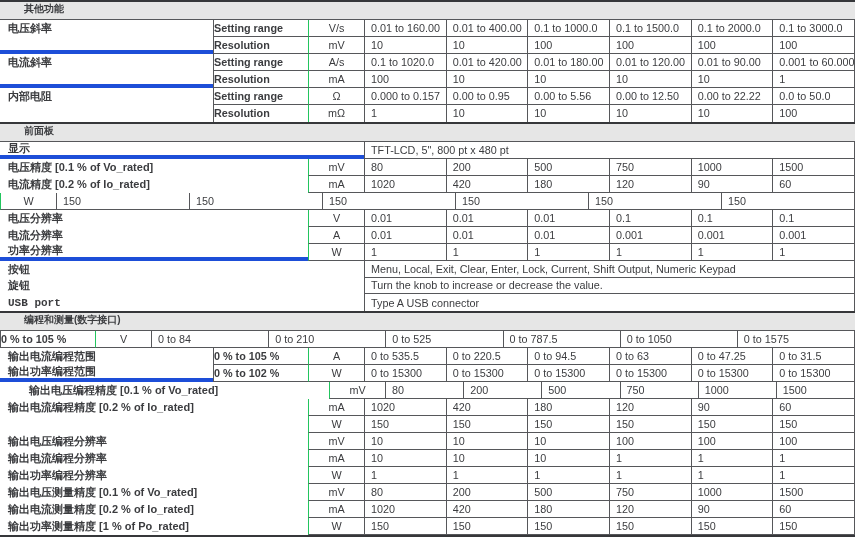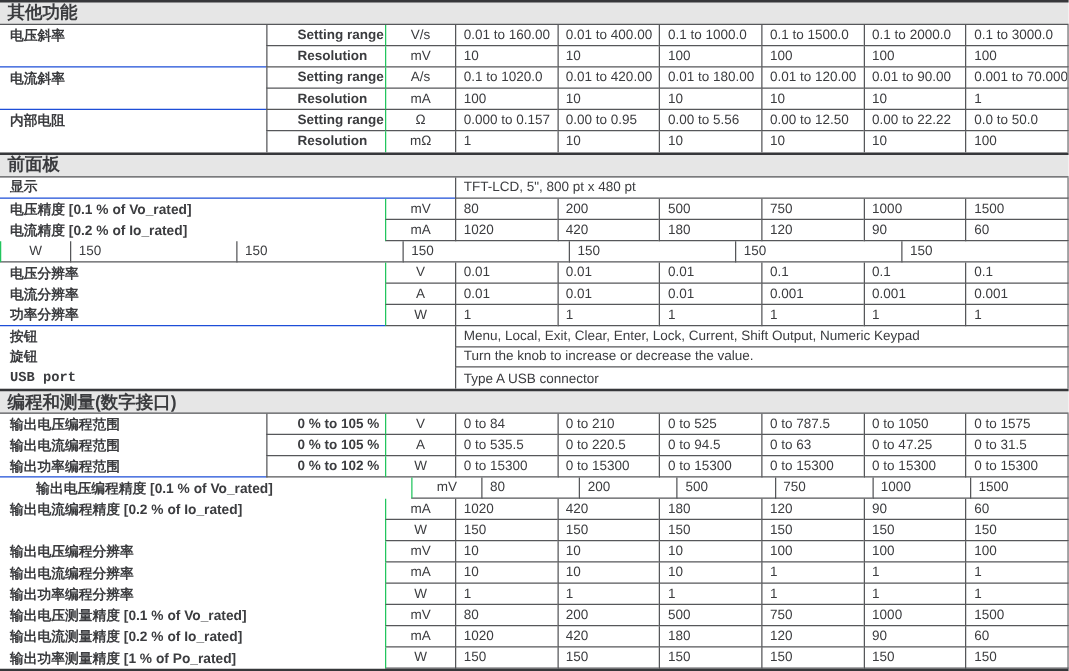--- a/index.html
+++ b/index.html
@@ -4,31 +4,31 @@
 <style>
   html,body{margin:0;padding:0;background:#ffffff;}
   body{font-family:"Liberation Sans","DejaVu Sans",sans-serif;color:#3b3c3f;}
   .tbl{
     width:855px;height:537px;box-sizing:border-box;
     display:flex;flex-direction:column;background:#fff;
     border-bottom:2px solid #36373a;
   }
   .row{display:flex;flex:1;min-height:0;}
   .hrow{
-    flex:1;min-height:0;display:flex;align-items:center;
+    flex:1;min-height:0;display:flex;
     background:#e6e6e6;border-top:2px solid #36373a;border-bottom:1px solid #56575a;
-    padding-left:6px;font-weight:bold;font-size:14px;box-sizing:border-box;
+    padding-left:24px;font-weight:bold;font-size:10px;box-sizing:border-box;
   }
   .c{
     box-sizing:border-box;display:flex;align-items:center;
     overflow:hidden;white-space:nowrap;font-size:10.8px;
   }
   .lbl{padding-left:8px;font-weight:bold;font-size:11px;}
-  .lbl.bb{border-bottom:1px solid #1d4ed8;}
-  .sub{width:95px;padding-left:24px;font-weight:bold;border-left:1px solid #56575a;border-bottom:1px solid #56575a;}
+  .lbl.bb{border-bottom:4px solid #1d4ed8;}
+  .sub{width:95px;padding-left:0;font-weight:bold;border-left:1px solid #56575a;border-bottom:1px solid #56575a;}
   .unit{width:56px;justify-content:center;border-left:1px solid #22c55e;border-bottom:1px solid #56575a;}
   .val{flex:1;padding-left:6px;border-left:1px solid #56575a;border-bottom:1px solid #56575a;}
   .spn{flex:1;padding-left:6px;border-left:1px solid #56575a;border-bottom:1px solid #56575a;}
   .row > .c:last-child{border-right:1px solid #56575a;}
   .nl > .c{border-bottom:none;}
 </style>
 </head>
 <body>
 
 <div class="tbl">
@@ -59,21 +59,21 @@
     </div>
     <div class="row">
       <div class="c lbl" style="width: 213px;">电流斜率</div>
       <div class="c sub">Setting range</div>
       <div class="c unit">A/s</div>
       <div class="c val">0.1 to 1020.0</div>
       <div class="c val">0.01 to 420.00</div>
       <div class="c val">0.01 to 180.00</div>
       <div class="c val">0.01 to 120.00</div>
       <div class="c val">0.01 to 90.00</div>
-      <div class="c val">0.001 to 70.000</div>
+      <div class="c val">0.001 to 60.000</div>
     </div>
     <div class="row">
       <div class="c lbl bb" style="width: 213px;"></div>
       <div class="c sub">Resolution</div>
       <div class="c unit">mA</div>
       <div class="c val">100</div>
       <div class="c val">10</div>
       <div class="c val">10</div>
       <div class="c val">10</div>
       <div class="c val">10</div>
@@ -176,21 +176,20 @@
       <div class="c spn">Turn the knob to increase or decrease the value.</div>
     </div>
     <div class="row nl">
       <div class="c lbl" style="width: 364px; font-family: Liberation Mono, monospace;">USB port</div>
       <div class="c spn">Type A USB connector</div>
     </div>
     <div class="hrow">
       <div>编程和测量(数字接口)</div>
     </div>
     <div class="row">
-      <div class="c lbl" style="width: 213px;">输出电压编程范围</div>
       <div class="c sub">0 % to 105 %</div>
       <div class="c unit">V</div>
       <div class="c val">0 to 84</div>
       <div class="c val">0 to 210</div>
       <div class="c val">0 to 525</div>
       <div class="c val">0 to 787.5</div>
       <div class="c val">0 to 1050</div>
       <div class="c val">0 to 1575</div>
     </div>
     <div class="row">

